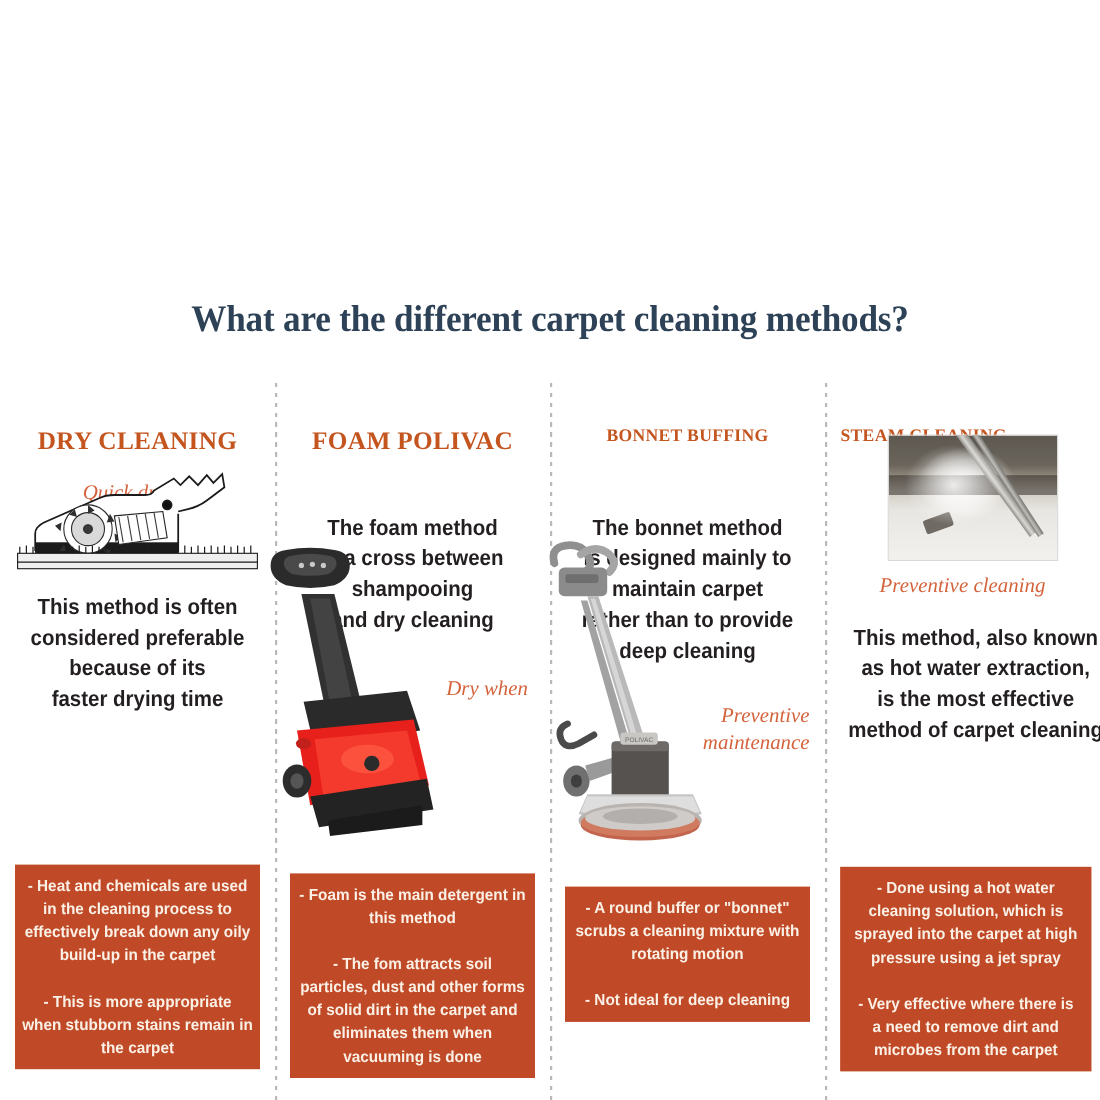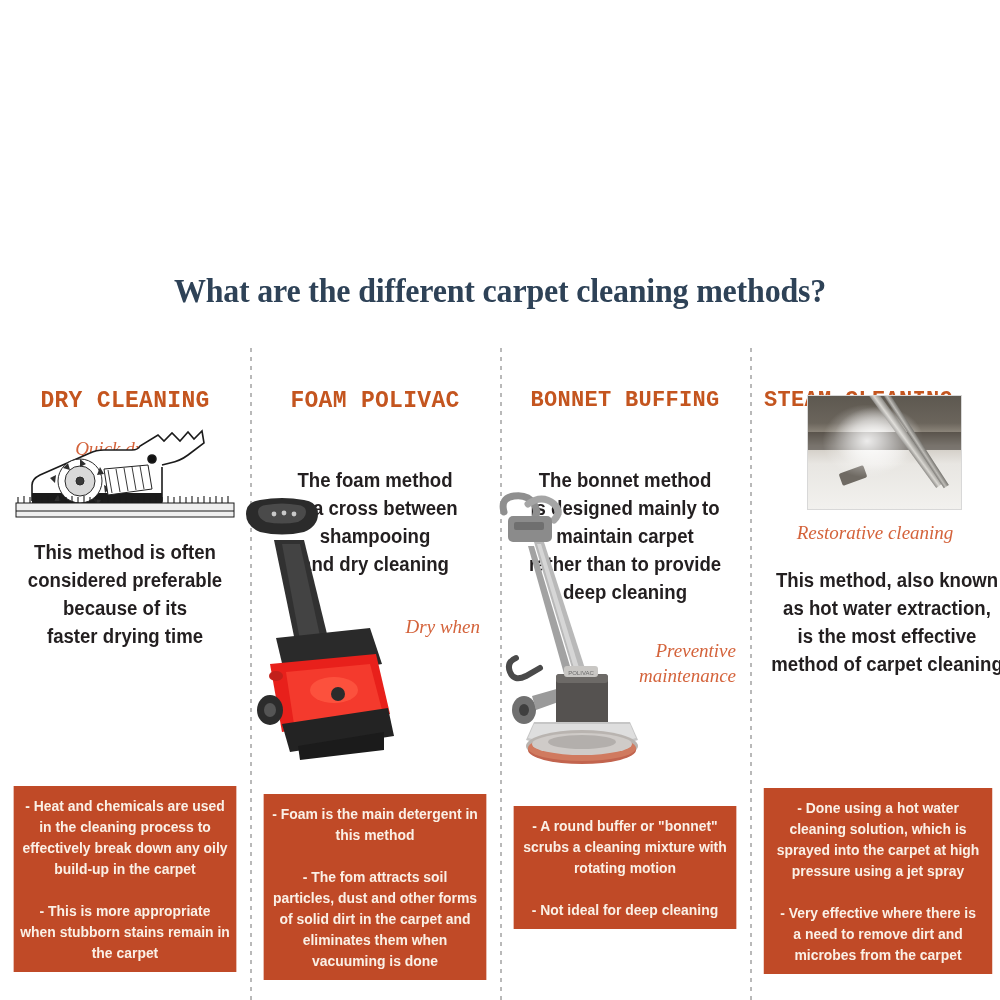--- a/index.html
+++ b/index.html
@@ -104,27 +104,27 @@
     );
   }
 
   .col-title {
     position: absolute;
     top: 40px;
     left: 0;
     width: 250px;
     text-align: center;
     color: #C4551F;
-    font-family: Liberation Mono, monospace;
+    font-family: Liberation Serif, serif;
     font-weight: bold;
     font-size: 23px;
     letter-spacing: 0.3px;
     white-space: nowrap;
   }
-  .col-title.wide { font-size: 22px; }
+  .col-title.wide { font-size: 16px; }
 
   .tagline {
     position: absolute;
     left: 0;
     width: 250px;
     text-align: center;
     color: #D4633B;
     font-family: "Liberation Serif", serif;
     font-style: italic;
     font-size: 19px;
@@ -403,21 +403,21 @@
       <div class="col-title wide" style="left:14px; text-align:left;">STEAM CLEANING</div>
 
       <div class="steam-photo">
         <div class="darkband"></div>
         <div class="wand"></div>
         <div class="wand2"></div>
         <div class="head"></div>
         <div class="mist"></div>
       </div>
 
-      <div class="tagline" style="top:172px;">Restorative cleaning</div>
+      <div class="tagline" style="top:172px;">Preventive cleaning</div>
 
       <div class="body-text" style="top:218px; width:266px; left:4px;">This method, also known
 as hot water extraction,
 is the most effective
 method of carpet cleaning</div>
 
       <div class="bullet-box" style="top:440px; width:238px; left:9px;">- Done using a hot water
 cleaning solution, which is
 sprayed into the carpet at high
 pressure using a jet spray

